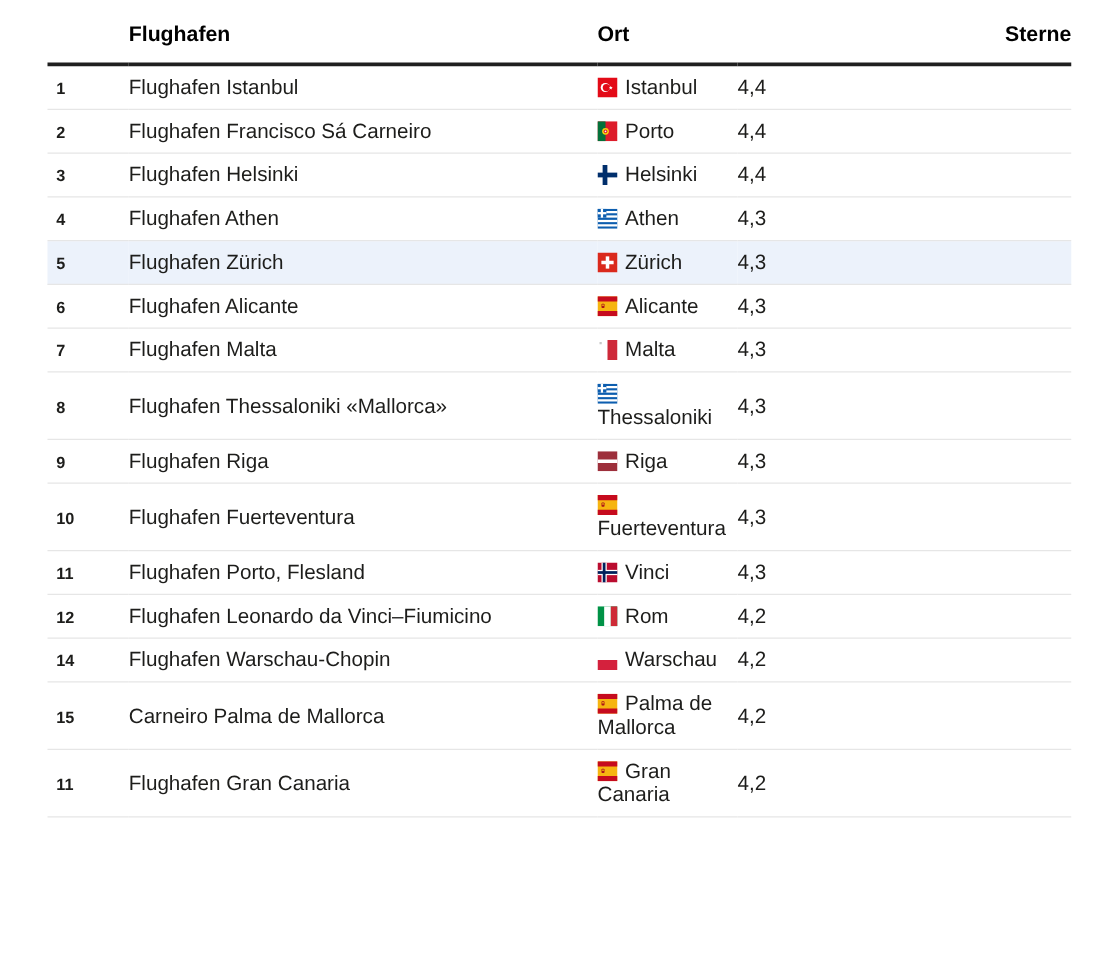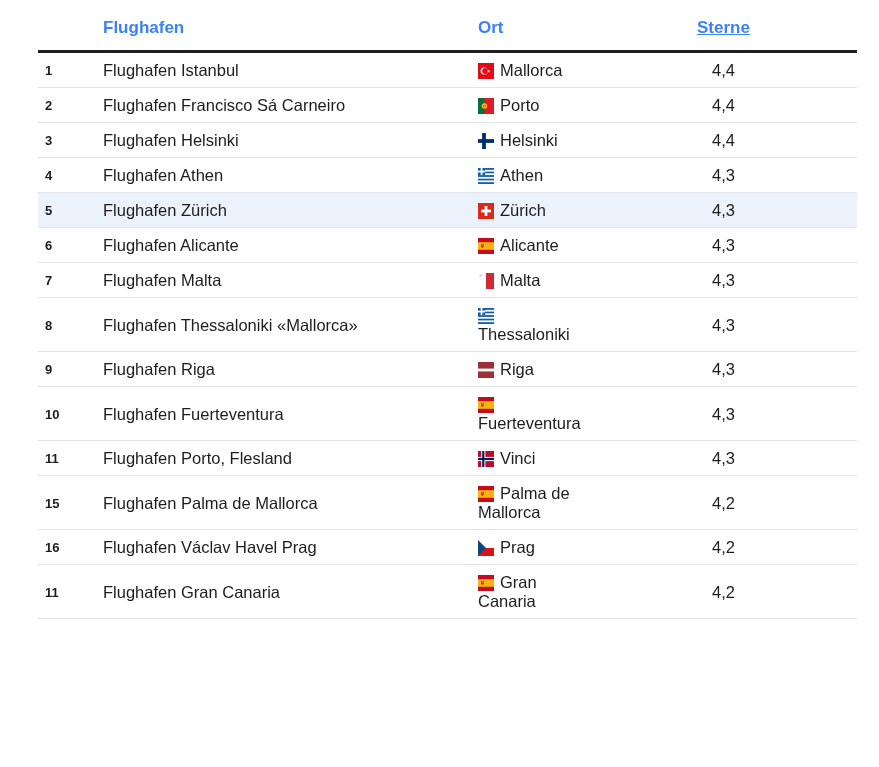--- a/index.html
+++ b/index.html
@@ -24,37 +24,37 @@
   col.c-name  { width: 375px; }
   col.c-city  { width: 112px; }
   col.c-stars { width: 267px; }
 
   thead th {
     font-size: 17px;
     font-weight: 700;
     text-align: left;
     padding: 6px 0 12px 0;
     border-bottom: 3px solid #1f1f1f;
-    color: #3b82f6;
-  }
-  thead th.stars { text-align: center; text-decoration: underline; }
+    color: #000000;
+  }
+  thead th.stars { text-align: right; }
 
   tbody td {
     border-bottom: 1px solid #e6e6e6;
     vertical-align: middle;
     font-size: 16.5px;
     line-height: 19px;
     padding: 8px 0 7px 0;
   }
   td.rank {
     font-size: 13px;
     font-weight: 700;
     padding-left: 7px;
   }
-  td.stars { text-align: center; }
+  td.stars { text-align: left; }
   tr.highlight td { background: #ecf2fb; }
 
   .flag {
     display: inline-block;
     width: 16px;
     height: 16px;
     margin-right: 6px;
     vertical-align: -3px;
   }
   .flag svg { display: block; width: 16px; height: 16px; }
@@ -80,21 +80,21 @@
     </thead>
     <tbody id="tbody">
         <tr>
           <td class="rank">1</td>
           <td class="airport">Flughafen Istanbul</td>
           <td class="city"><span class="flag"><svg viewBox="0 0 16 16">
                 <rect width="16" height="16" fill="#e30a17"></rect>
                 <circle cx="6.2" cy="8" r="3.6" fill="#fff"></circle>
                 <circle cx="7.1" cy="8" r="2.9" fill="#e30a17"></circle>
                 <path d="M10.6 6.6l.45 1.05 1.15.05-.9.72.3 1.1-.97-.62-.98.62.3-1.1-.9-.72 1.15-.05z" fill="#fff"></path>
-              </svg></span><span>Mallorca</span></td>
+              </svg></span><span>Istanbul</span></td>
           <td class="stars">4,4</td>
         </tr>
         <tr>
           <td class="rank">2</td>
           <td class="airport">Flughafen Francisco Sá Carneiro</td>
           <td class="city"><span class="flag"><svg viewBox="0 0 16 16">
                 <rect width="16" height="16" fill="#dd1c2a"></rect>
                 <rect width="6.4" height="16" fill="#04713a"></rect>
                 <circle cx="6.4" cy="8" r="2.7" fill="#f8d00e"></circle>
                 <circle cx="6.4" cy="8" r="1.5" fill="#dd1c2a"></circle>
@@ -205,39 +205,48 @@
           <td class="city"><span class="flag"><svg viewBox="0 0 16 16">
                 <rect width="16" height="16" fill="#ba0c2f"></rect>
                 <rect x="3.2" width="4.2" height="16" fill="#fff"></rect>
                 <rect y="5.9" width="16" height="4.2" fill="#fff"></rect>
                 <rect x="4.2" width="2.2" height="16" fill="#00205b"></rect>
                 <rect y="6.9" width="16" height="2.2" fill="#00205b"></rect>
               </svg></span><span>Vinci</span></td>
           <td class="stars">4,3</td>
         </tr>
         <tr>
+          <td class="rank">12</td>
+          <td class="airport">Flughafen Leonardo da Vinci–Fiumicino</td>
+          <td class="city"><span class="flag"><svg viewBox="0 0 16 16">
+                <rect width="16" height="16" fill="#009246"></rect>
+                <rect x="5.33" width="5.34" height="16" fill="#fff"></rect>
+                <rect x="10.67" width="5.33" height="16" fill="#ce2b37"></rect>
+              </svg></span><span>Rom</span></td>
+          <td class="stars">4,2</td>
+        </tr>
+        <tr>
+          <td class="rank">14</td>
+          <td class="airport">Flughafen Warschau-Chopin</td>
+          <td class="city"><span class="flag"><svg viewBox="0 0 16 16">
+                <rect width="16" height="16" fill="#fff"></rect>
+                <rect y="8" width="16" height="8" fill="#d4213d"></rect>
+              </svg></span><span>Warschau</span></td>
+          <td class="stars">4,2</td>
+        </tr>
+        <tr>
           <td class="rank">15</td>
-          <td class="airport">Flughafen Palma de Mallorca</td>
+          <td class="airport">Carneiro Palma de Mallorca</td>
           <td class="city"><span class="flag"><svg viewBox="0 0 16 16">
                 <rect width="16" height="16" fill="#f6b511"></rect>
                 <rect width="16" height="4.2" fill="#c60b1e"></rect>
                 <rect y="11.8" width="16" height="4.2" fill="#c60b1e"></rect>
                 <rect x="3.2" y="6" width="2.4" height="3.4" rx="0.6" fill="#ad1519"></rect>
                 <rect x="3.8" y="6.6" width="1.2" height="1.2" fill="#f6b511"></rect>
               </svg></span><span>Palma de Mallorca</span></td>
-          <td class="stars">4,2</td>
-        </tr>
-        <tr>
-          <td class="rank">16</td>
-          <td class="airport">Flughafen Václav Havel Prag</td>
-          <td class="city"><span class="flag"><svg viewBox="0 0 16 16">
-                <rect width="16" height="16" fill="#fff"></rect>
-                <rect y="8" width="16" height="8" fill="#d7141a"></rect>
-                <path d="M0 0 L8 8 L0 16 Z" fill="#11457e"></path>
-              </svg></span><span>Prag</span></td>
           <td class="stars">4,2</td>
         </tr>
         <tr>
           <td class="rank">11</td>
           <td class="airport">Flughafen Gran Canaria</td>
           <td class="city"><span class="flag"><svg viewBox="0 0 16 16">
                 <rect width="16" height="16" fill="#f6b511"></rect>
                 <rect width="16" height="4.2" fill="#c60b1e"></rect>
                 <rect y="11.8" width="16" height="4.2" fill="#c60b1e"></rect>
                 <rect x="3.2" y="6" width="2.4" height="3.4" rx="0.6" fill="#ad1519"></rect>

